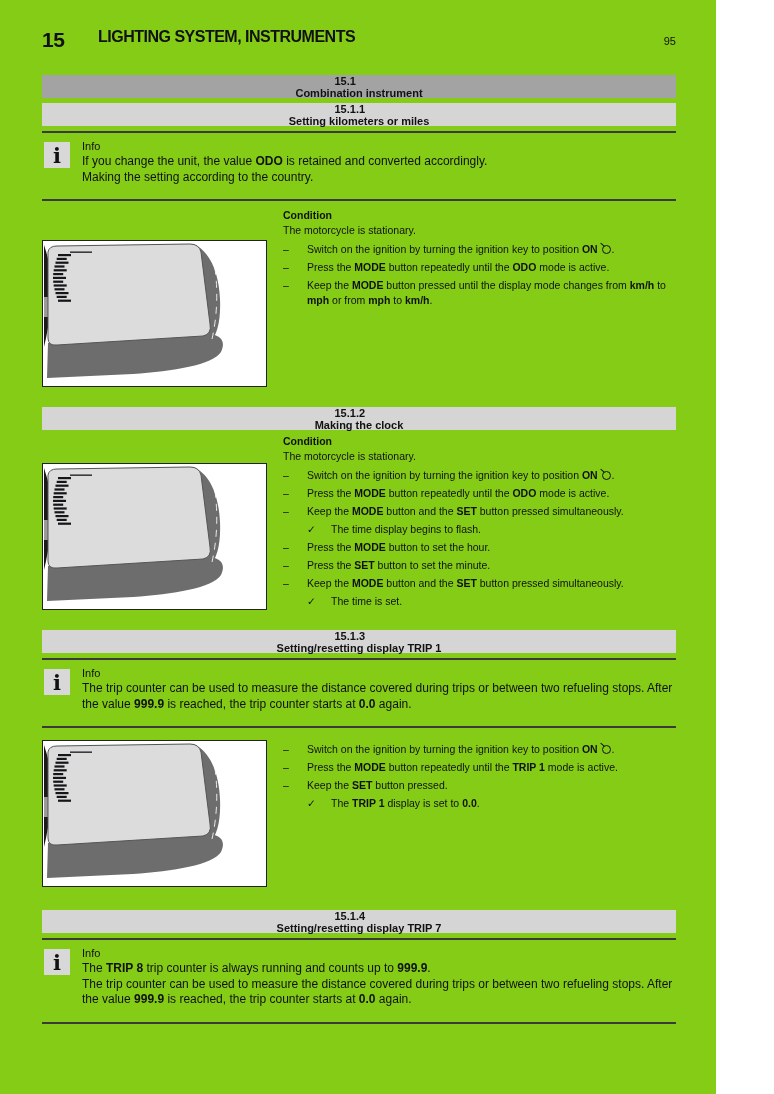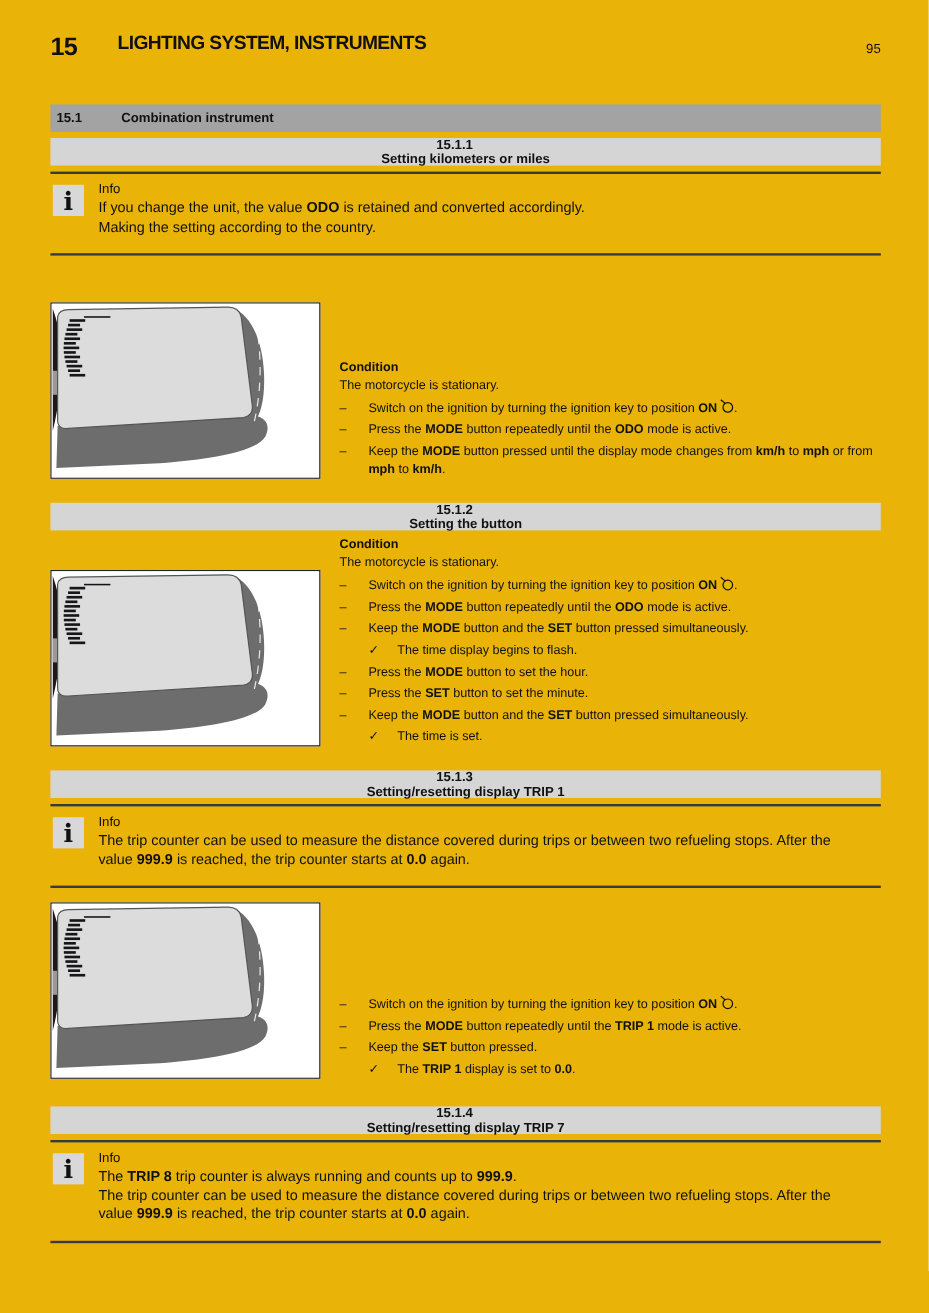--- a/index.html
+++ b/index.html
@@ -1,42 +1,42 @@
 <!DOCTYPE html>
 <html><head>
 <meta charset="utf-8">
 <style>
   html,body{margin:0;padding:0;background:#fff;}
-  .page{position:relative;width:774px;height:1094px;background:#eab308;
+  .page{position:relative;width:716px;height:1094px;background:#84cc16;
         font-family:"Liberation Sans",sans-serif;color:#111;overflow:hidden;}
   .content{margin:0 40px 0 42px;}
   
   .chap{display:flex;align-items:flex-start;padding-top:28px;}
   .chap-no{font-size:21px;font-weight:700;width:56px;letter-spacing:-.5px;}
   .chap-title{font-size:16px;font-weight:700;flex:1;letter-spacing:-.5px;}
   .chap-page{font-size:11px;font-weight:400;padding-top:7px;}
   
   .bar{display:flex;align-items:center;height:23px;margin-top:5px;font-size:11px;font-weight:700;}
-  .bar.first{margin-top:35px;}
+  .bar.first{margin-top:23px;flex-direction:column;}
   .bar-dark{background:#a3a3a3;}
   .bar-light{background:#d5d5d5;flex-direction:column;}
   .bar-no{width:54px;padding-left:5px;}
   .bar-title{flex:1;}
   
   .rule{border:0;border-top:2px solid #3a3a3a;margin:5px 0 0 0;}
   
   .info{display:flex;padding:7px 0 9px 0;}
   .info-icon{width:26px;height:26px;background:#d8d8d8;margin:2px 0 0 2px;flex:none;
              display:flex;align-items:center;justify-content:center;
              font-family:"DejaVu Serif",serif;font-weight:700;font-size:21px;line-height:1;color:#111;}
   .info-body{padding-left:12px;max-width:630px;}
   .info-title{font-size:11px;font-weight:400;margin-bottom:2px;}
   .info-line{font-size:12px;line-height:15.5px;}
   
-  .cols{display:flex;align-items:flex-end;}
+  .cols{display:flex;}
   .fig-col{width:225px;flex:none;}
   .proc-col{flex:1;padding-left:16px;font-size:10.5px;}
   .cond-label{font-weight:700;line-height:15px;}
   .cond-text{line-height:15px;margin-bottom:4px;}
   .li{display:flex;margin-top:3px;line-height:15px;}
   .li .marker{width:24px;flex:none;}
   .li.check{margin-left:24px;}
   .li.check .marker{width:24px;}
   .li-text{flex:1;}
   .b{font-weight:700;}
@@ -151,21 +151,21 @@
         <div class="li">
             <span class="marker">–</span>
             <div class="li-text"><span>Keep the </span><span class="b">MODE</span><span> button pressed until the display mode changes from </span><span class="b">km/h</span><span> to </span><span class="b">mph</span><span> or from </span><span class="b">mph</span><span> to </span><span class="b">km/h</span><span>.</span></div>
           </div>
       </div>
     </div>
     <div class="sect-gap"></div>
 
     <div class="bar bar-light">
       <span class="bar-no">15.1.2</span>
-      <span class="bar-title">Setting the button</span>
+      <span class="bar-title">Making the clock</span>
     </div>
 
     <div class="cols">
       <div class="fig-col">
         <div class="figure m-top-1512">
           <svg width="223" height="145" viewBox="0 0 223 145">
             <use href="#lcdbase"></use>
             <g transform="skewX(-7)">
               <text class="lcd-big" text-anchor="end" x="159" y="76"></text>
               <text class="lcd-bot" x="22" y="100"></text>

